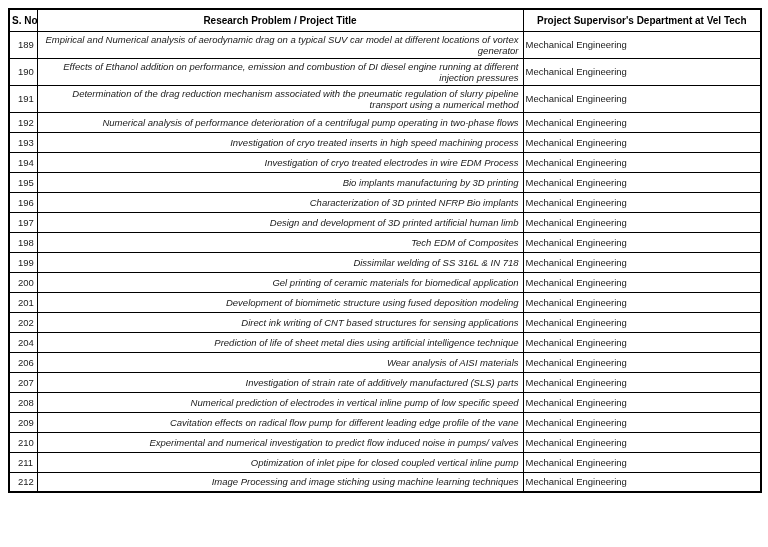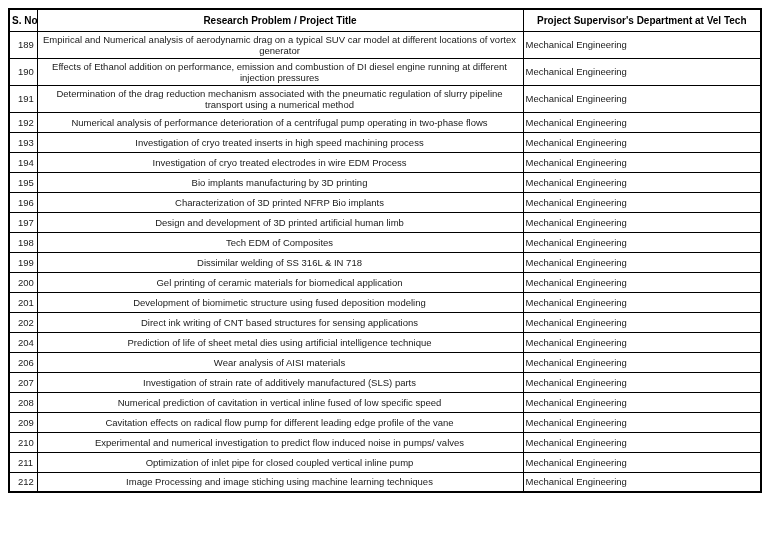--- a/index.html
+++ b/index.html
@@ -46,22 +46,23 @@
     font-size: 9.5px;
     height: 20px;
     vertical-align: middle;
     line-height: 11px;
   }
   td.sno {
     text-align: center;
     padding: 1px 8px;
   }
   td.title {
-    text-align: center;
+    text-align: right;
     padding: 2px 4px 2px 3px;
+    font-style: italic;
   }
   td.dept {
     padding: 1px 2px;
   }
 </style>
 </head>
 <body>
 
 <div class="sheet">
   <table class="research-table">
@@ -158,21 +159,21 @@
           <td class="title">Wear analysis of AISI materials</td>
           <td class="dept">Mechanical Engineering</td>
         </tr>
         <tr>
           <td class="sno">207</td>
           <td class="title">Investigation of strain rate of additively manufactured (SLS) parts</td>
           <td class="dept">Mechanical Engineering</td>
         </tr>
         <tr>
           <td class="sno">208</td>
-          <td class="title">Numerical prediction of cavitation in vertical inline fused of low specific speed</td>
+          <td class="title">Numerical prediction of electrodes in vertical inline pump of low specific speed</td>
           <td class="dept">Mechanical Engineering</td>
         </tr>
         <tr>
           <td class="sno">209</td>
           <td class="title">Cavitation effects on radical flow pump for different leading edge profile of the vane</td>
           <td class="dept">Mechanical Engineering</td>
         </tr>
         <tr>
           <td class="sno">210</td>
           <td class="title">Experimental and numerical investigation to predict flow induced noise in pumps/ valves</td>

